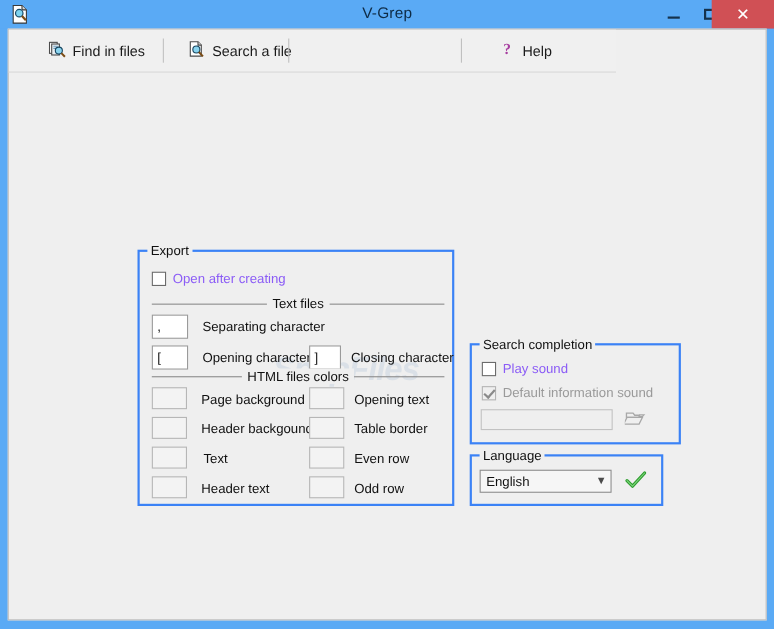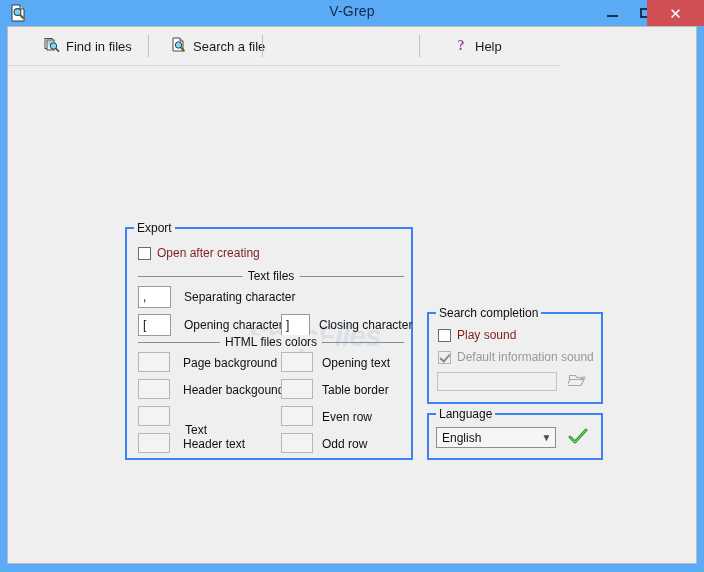--- a/index.html
+++ b/index.html
@@ -155,21 +155,21 @@
     position: absolute;
     top: -8px; left: 7px;
     background: #efefef;
     padding: 0 3px;
     font-size: 12px;
     color: #101010;
     white-space: nowrap;
   }
   #grp-export    { left: 117px; top: 200px; width: 288px; height: 233px; }
   #grp-results   { left: 419px; top: 200px; width: 176px; height: 78px;  }
-  #grp-completion{ left: 419px; top: 285px; width: 176px; height: 92px;  }
+  #grp-completion{ left: 419px; top: 285px; width: 192px; height: 92px;  }
   #grp-language  { left: 419px; top: 386px; width: 176px; height: 47px;  }
 
   
   .sep {
     position: absolute;
     left: 11px;
     width: 266px;
     height: 1px;
     background: #8c8c8c;
   }
@@ -183,21 +183,21 @@
     left: 144px;
     white-space: nowrap;
   }
 
   
   .chk {
     position: absolute;
     display: flex;
     align-items: center;
     font-size: 12px;
-    color: #7f1d1d;
+    color: #8b5cf6;
     white-space: nowrap;
   }
   .chkbox {
     width: 13px; height: 13px;
     border: 1px solid #6b6b6b;
     background: #ffffff;
     box-sizing: border-box;
     margin-right: 6px;
     flex: none;
     position: relative;
@@ -384,21 +384,21 @@
       <div class="sep" style="top:113px;"></div>
       <span class="sep-cap" style="top:113px;">HTML files colors</span>
 
       <div class="swatch" style="left:11px; top:123px;"></div>
       <span class="flabel" style="left:56px; top:127px;">Page background</span>
 
       <div class="swatch" style="left:11px; top:150px;"></div>
       <span class="flabel" style="left:56px; top:154px;">Header backgound</span>
 
       <div class="swatch" style="left:11px; top:177px;"></div>
-      <span class="flabel" style="left:58px; top:181px;margin-top:13px;">Text</span>
+      <span class="flabel" style="left:58px; top:181px;">Text</span>
 
       <div class="swatch" style="left:11px; top:204px;"></div>
       <span class="flabel" style="left:56px; top:208px;">Header text</span>
 
       <div class="swatch" style="left:154px; top:123px;"></div>
       <span class="flabel" style="left:195px; top:127px;">Opening text</span>
 
       <div class="swatch" style="left:154px; top:150px;"></div>
       <span class="flabel" style="left:195px; top:154px;">Table border</span>
 

